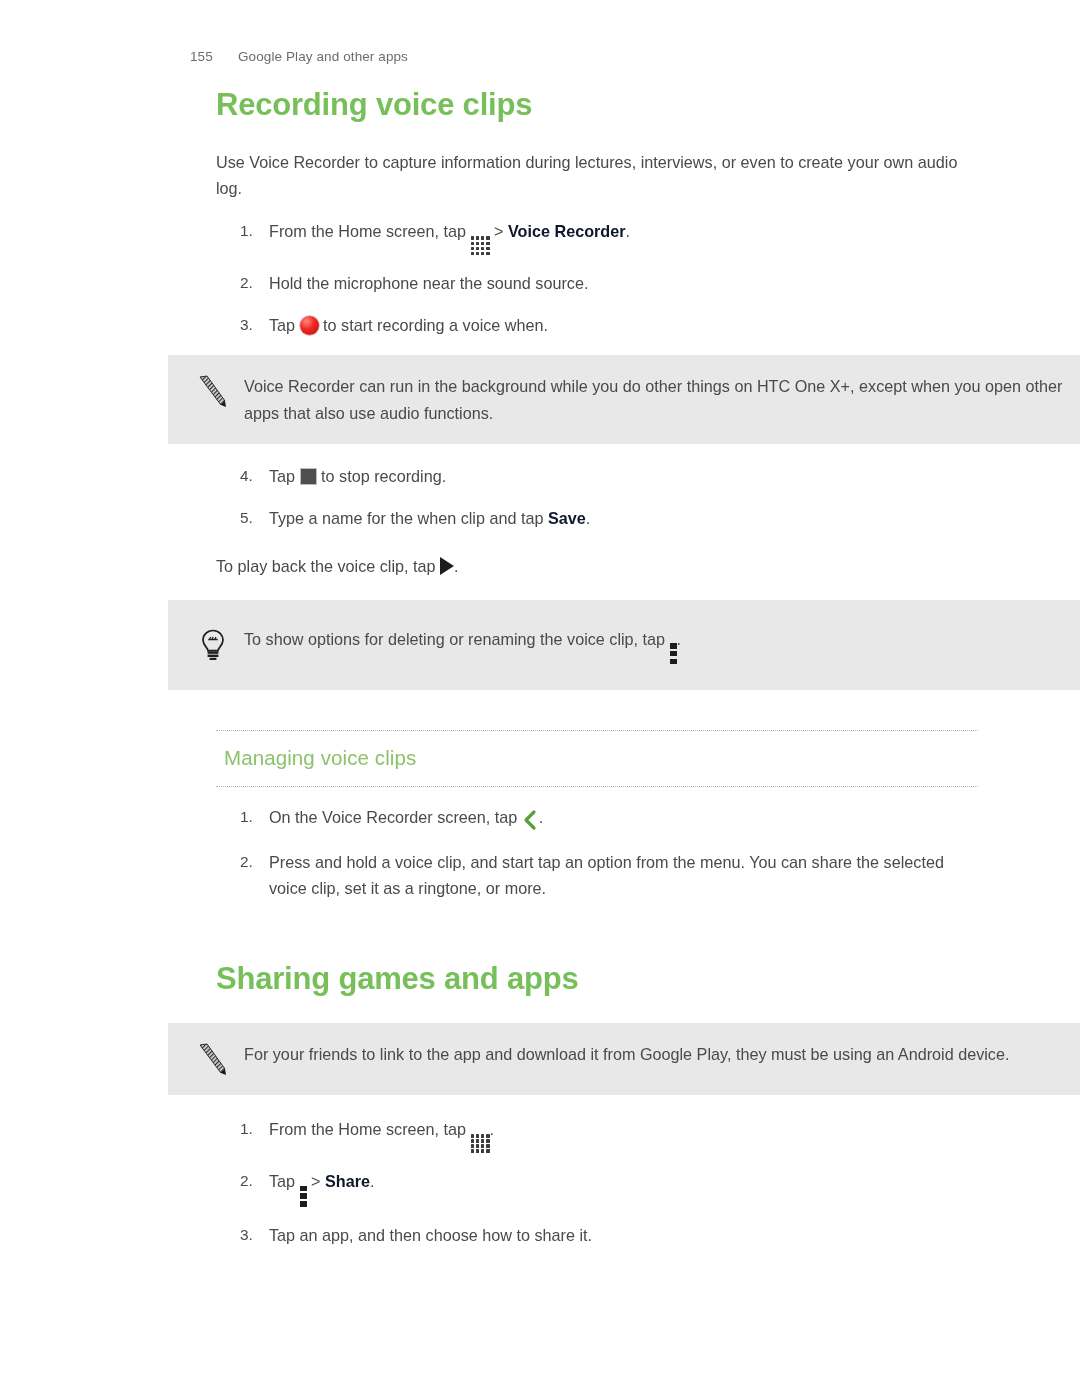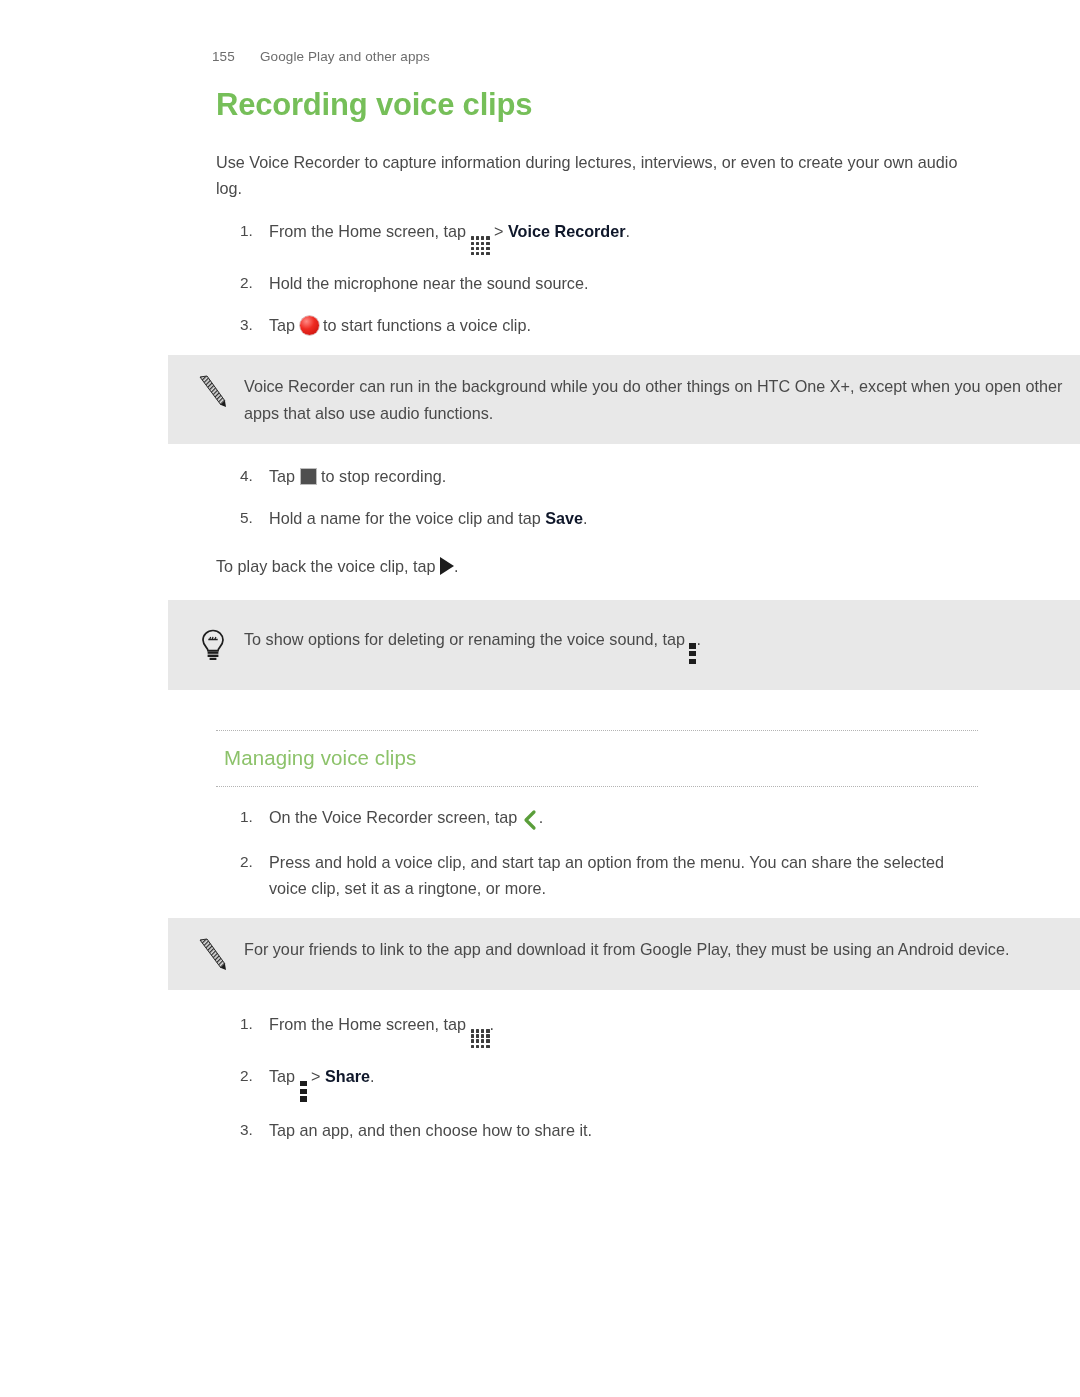--- a/index.html
+++ b/index.html
@@ -21,21 +21,21 @@
     position: relative;
     width: 1080px;
     height: 1397px;
     padding: 0;
   }
 
   
   .page-header {
     position: absolute;
     top: 49px;
-    left: 212px;
+    left: 190px;
     display: flex;
     align-items: baseline;
     font-size: 13.5px;
     color: #6d6d6d;
     letter-spacing: 0.1px;
   }
   .page-header .pg-num { width: 48px; }
 
   
   .content {
@@ -239,21 +239,21 @@
             <i></i>
             <i></i>
             <i></i>
             <i></i>
           </span><span> &gt; </span><strong class="bold">Voice Recorder</strong><span>.</span>
       </li>
       <li>
         <span class="num">2.</span><span>Hold the microphone near the sound source.</span>
       </li>
       <li>
-        <span class="num">3.</span><span>Tap </span><span class="icn icn-record"></span><span> to start functions a voice clip.</span>
+        <span class="num">3.</span><span>Tap </span><span class="icn icn-record"></span><span> to start recording a voice when.</span>
       </li>
     </ol>
 
     <div class="callout note">
       <span class="callout-icon">
         <svg class="icn-pencil" viewBox="0 0 30 34" xmlns="http://www.w3.org/2000/svg">
           <defs>
             <pattern id="hatch" width="3" height="3" patternUnits="userSpaceOnUse" patternTransform="rotate(45)">
               <rect width="1.5" height="3" fill="#2b2b2b"></rect>
               <rect x="1.5" width="1.5" height="3" fill="#d8d8d8"></rect>
@@ -264,38 +264,38 @@
         </svg>
       </span>
       <div class="callout-body">Voice Recorder can run in the background while you do other things on HTC One X+, except when you open other apps that also use audio functions.</div>
     </div>
 
     <ol class="steps" style="margin-top:20px;">
       <li>
         <span class="num">4.</span><span>Tap </span><span class="icn icn-stop"></span><span> to stop recording.</span>
       </li>
       <li>
-        <span class="num">5.</span><span>Hold a name for the voice clip and tap </span><strong class="bold">Save</strong><span>.</span>
+        <span class="num">5.</span><span>Type a name for the when clip and tap </span><strong class="bold">Save</strong><span>.</span>
       </li>
     </ol>
 
     <p class="standalone"><span>To play back the voice clip, tap </span><span class="icn icn-play"></span><span>.</span></p>
 
     <div class="callout tip">
       <span class="callout-icon">
         <svg class="icn-bulb" viewBox="0 0 26 32" xmlns="http://www.w3.org/2000/svg">
           <path d="M13 1.5 C7.2 1.5 3 5.8 3 11 c0 3.4 1.8 5.6 3.3 7.4 1 1.2 1.6 2.1 1.7 3.3 h10 c0.1-1.2 0.7-2.1 1.7-3.3 C21.2 16.6 23 14.4 23 11 23 5.8 18.8 1.5 13 1.5 z" fill="none" stroke="#1d1d1d" stroke-width="1.7"></path>
           <path d="M8.3 10.5 h9.4" stroke="#1d1d1d" stroke-width="1.5"></path>
           <path d="M9.6 10.5 l1.1 -2.6 M12.2 10.5 l0.8 -2.6 M14.8 10.5 l1.1 -2.6" stroke="#1d1d1d" stroke-width="1.2"></path>
           <rect x="7.6" y="22.4" width="10.8" height="2.4" fill="#1d1d1d"></rect>
           <rect x="7.6" y="25.6" width="10.8" height="2.4" fill="#1d1d1d"></rect>
           <rect x="9.6" y="28.8" width="6.8" height="2.2" fill="#1d1d1d"></rect>
         </svg>
       </span>
-      <div class="callout-body"><span>To show options for deleting or renaming the voice sound, tap </span><span class="icn icn-dots">
+      <div class="callout-body"><span>To show options for deleting or renaming the voice clip, tap </span><span class="icn icn-dots">
             <i></i>
             <i></i>
             <i></i>
           </span><span>.</span></div>
     </div>
 
     <div class="subsection-head">
       <h2>Managing voice clips</h2>
     </div>
 
@@ -305,20 +305,21 @@
           <span class="num">1.</span><span>On the Voice Recorder screen, tap </span><span class="icn"><svg class="icn-back" viewBox="0 0 17 22" xmlns="http://www.w3.org/2000/svg">
                 <polyline points="12,3 4,11 12,19" fill="none" stroke="#5a9e3a" stroke-width="3.2" stroke-linecap="round" stroke-linejoin="round"></polyline>
               </svg></span><span>.</span>
         </li>
         <li>
           <span class="num">2.</span><span>Press and hold a voice clip, and start tap an option from the menu. You can share the selected voice clip, set it as a ringtone, or more.</span>
         </li>
       </ol>
     </div>
 
+    <h1 class="section-title second">Sharing games and apps</h1>
 
 
     <div class="callout note">
       <span class="callout-icon">
         <svg class="icn-pencil" viewBox="0 0 30 34" xmlns="http://www.w3.org/2000/svg">
           <defs>
             <pattern id="hatch2" width="3" height="3" patternUnits="userSpaceOnUse" patternTransform="rotate(45)">
               <rect width="1.5" height="3" fill="#2b2b2b"></rect>
               <rect x="1.5" width="1.5" height="3" fill="#d8d8d8"></rect>
             </pattern>

